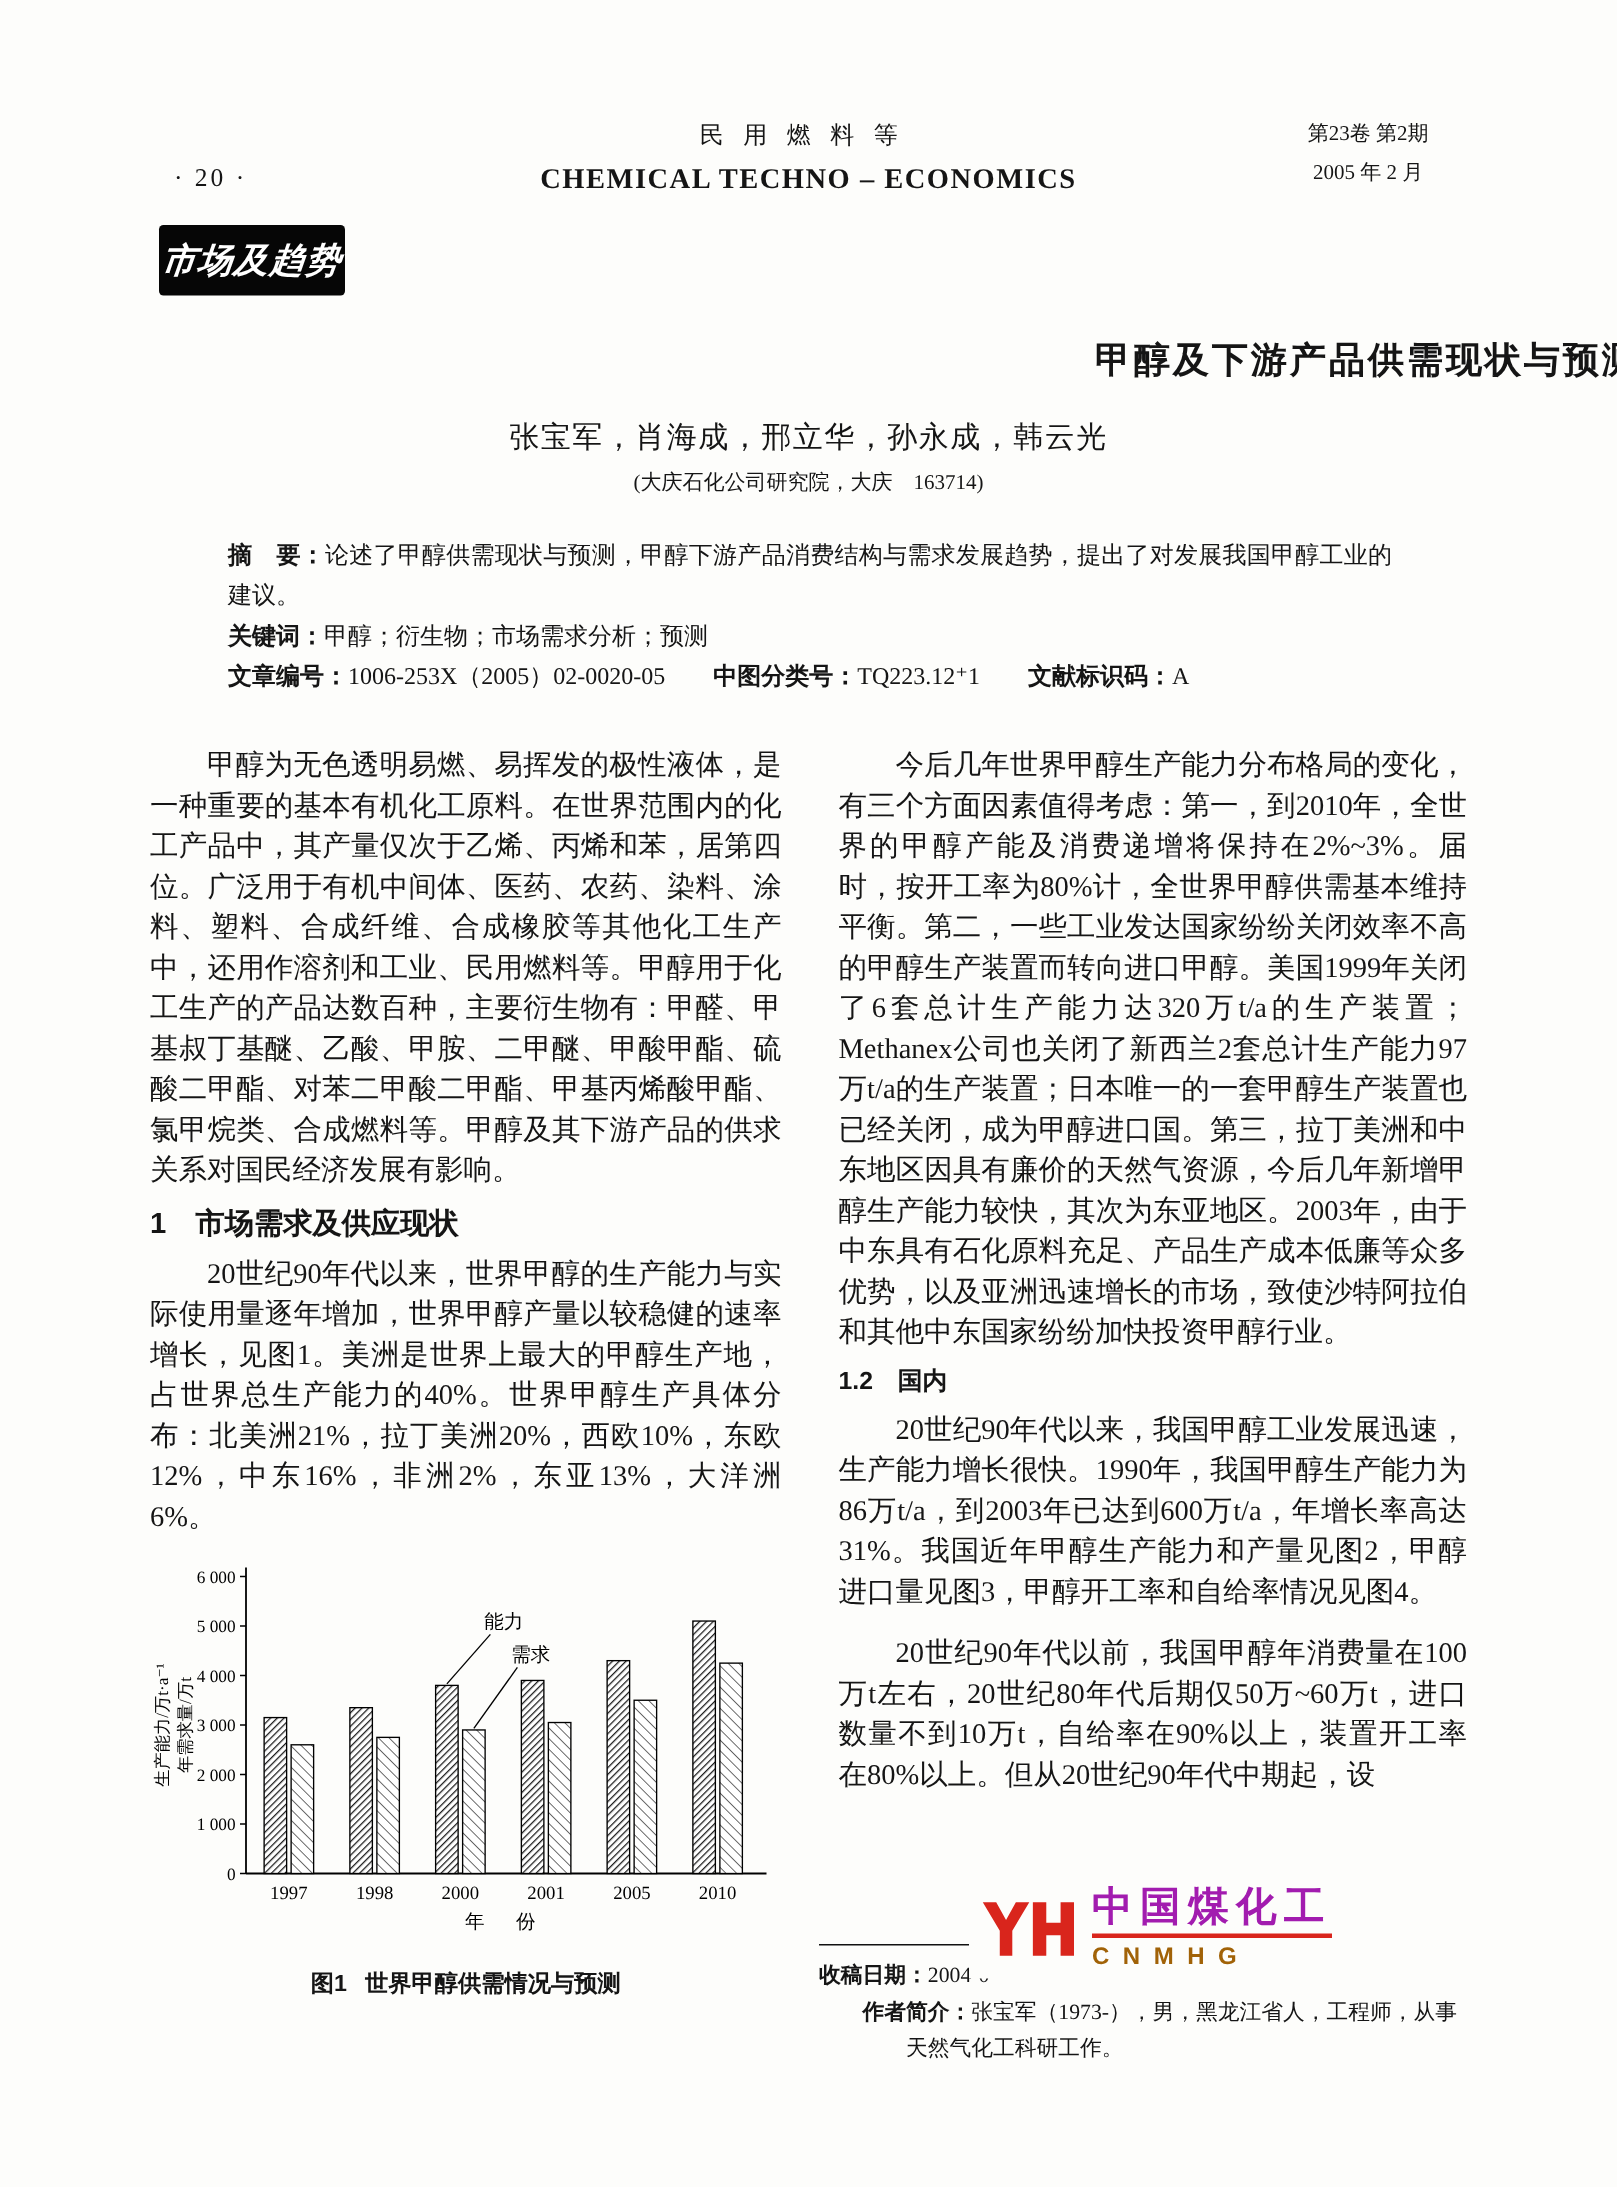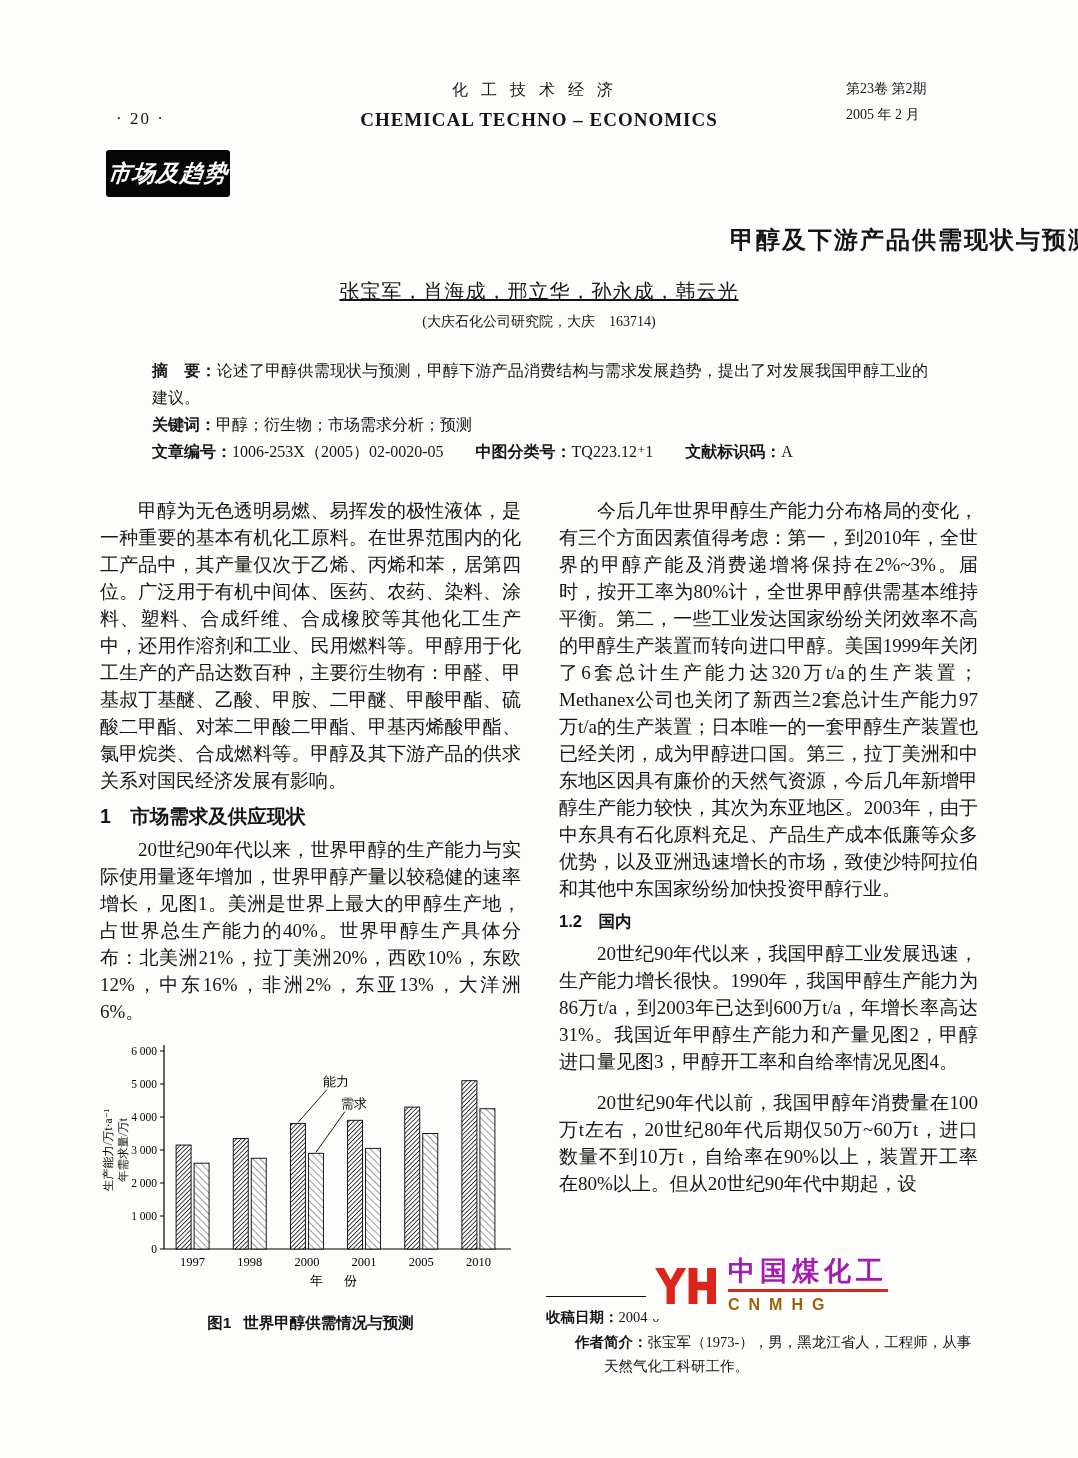--- a/index.html
+++ b/index.html
@@ -6,32 +6,32 @@
   .page{position:relative;width:1078px;height:1458px;background:#fdfdfb;
         font-family:"Liberation Serif","DejaVu Serif",serif;color:#151515;overflow:hidden;}
 
   
   .journal-header{position:absolute;top:80px;left:100px;width:878px;height:52px;}
   .hdr-pagenum{position:absolute;left:16px;bottom:3px;font-size:17px;letter-spacing:2px;text-align:center;}
   .hdr-center{position:absolute;left:0;right:0;top:0;text-align:center;}
   .hdr-journal-cn{font-size:16px;letter-spacing:13px;}
   .hdr-journal-en{font-size:19px;font-weight:bold;letter-spacing:1px;margin-top:8px;}
   .hdr-right{position:absolute;right:0;top:0;font-size:14px;text-align:left;width:132px;}
-  .hdr-right div{margin-bottom:8px;}
+  .hdr-right div{margin-bottom:8px;text-align:center;}
 
   
   .banner{position:absolute;left:106px;top:150px;width:124px;height:47px;background:#060606;
           display:flex;align-items:center;justify-content:center;border-radius:3px;}
   .banner span{font-family:"Liberation Sans","DejaVu Sans",sans-serif;font-weight:bold;font-style:italic;
                font-size:23px;color:#ffffff;letter-spacing:1px;transform:skewX(-6deg);}
 
   
   .title{position:absolute;top:208px;left:0;width:100%;margin:16px;text-align:right;
          font-size:24px;font-weight:bold;letter-spacing:2px;}
-  .authors{position:absolute;top:278px;left:0;width:100%;text-align:center;font-size:20px;letter-spacing:1px;text-decoration:underline;}
+  .authors{position:absolute;top:278px;left:0;width:100%;text-align:center;font-size:20px;letter-spacing:1px;}
   .affiliation{position:absolute;top:313px;left:0;width:100%;text-align:center;font-size:14px;}
 
   
   .abstract{position:absolute;top:357px;left:152px;width:776px;font-size:16px;line-height:27px;text-align:justify;}
   .abstract p{margin:0;}
   .blabel{font-family:"Liberation Sans","DejaVu Sans",sans-serif;font-weight:bold;}
   .gap{display:inline-block;width:32px;}
 
   
   .columns{position:absolute;top:497px;left:100px;width:878px;display:flex;gap:38px;}
@@ -67,21 +67,21 @@
             font-size:16px;color:#a16207;letter-spacing:9px;}
 </style>
 </head>
 <body>
 
 <div class="page">
 
   <header class="journal-header">
     <div class="hdr-pagenum">· 20 ·</div>
     <div class="hdr-center">
-      <div class="hdr-journal-cn">化工技术经济</div>
+      <div class="hdr-journal-cn">民用燃料等</div>
       <div class="hdr-journal-en">CHEMICAL TECHNO – ECONOMICS</div>
     </div>
     <div class="hdr-right">
       <div>第23卷 第2期</div>
       <div>2005 年  2 月</div>
     </div>
   </header>
 
   <div class="banner">
     <span>市场及趋势</span>

